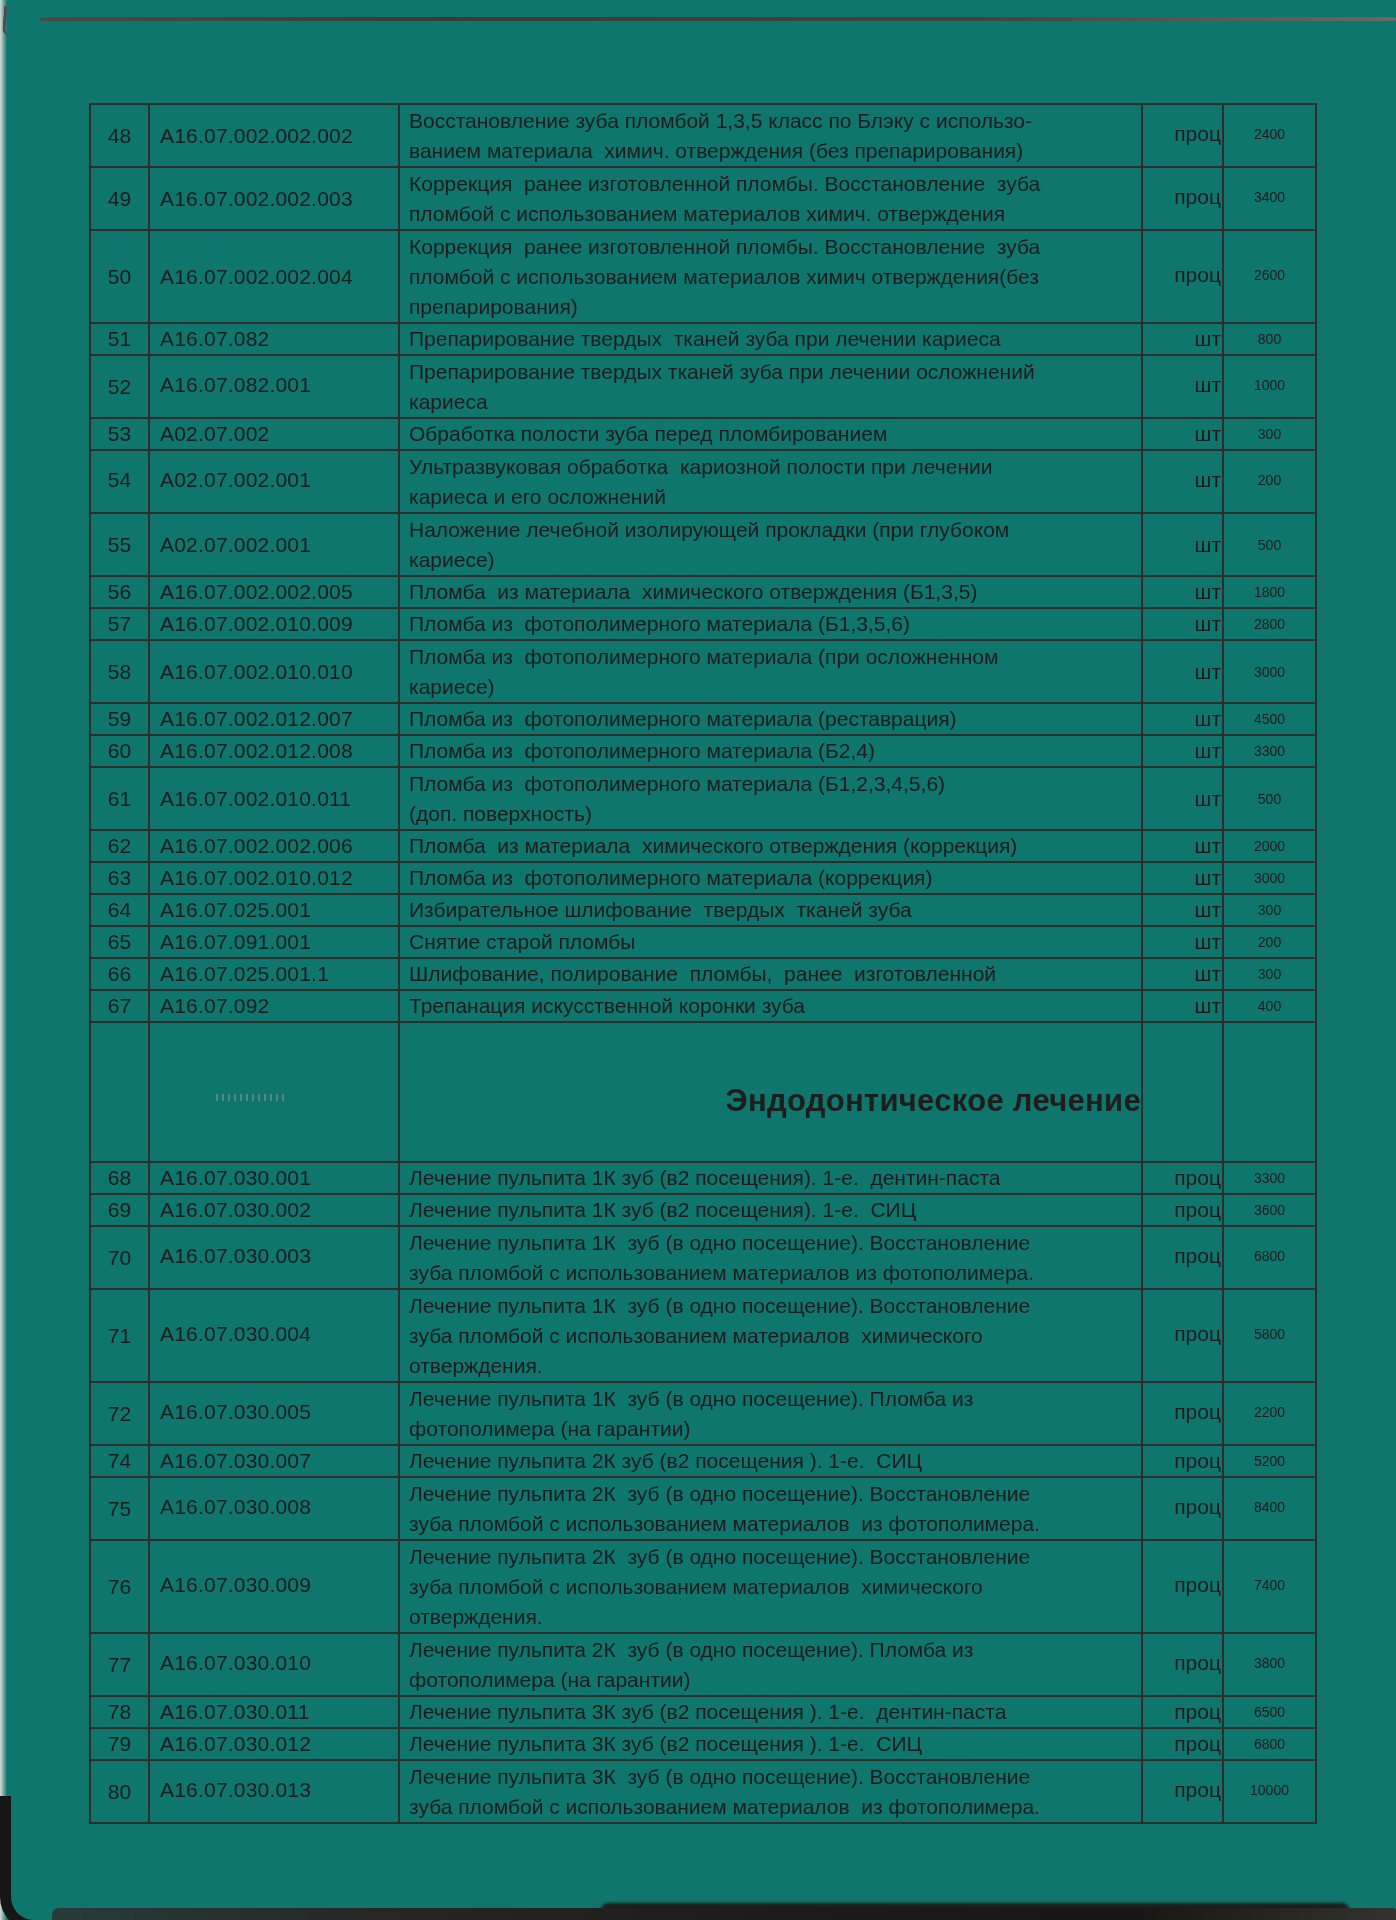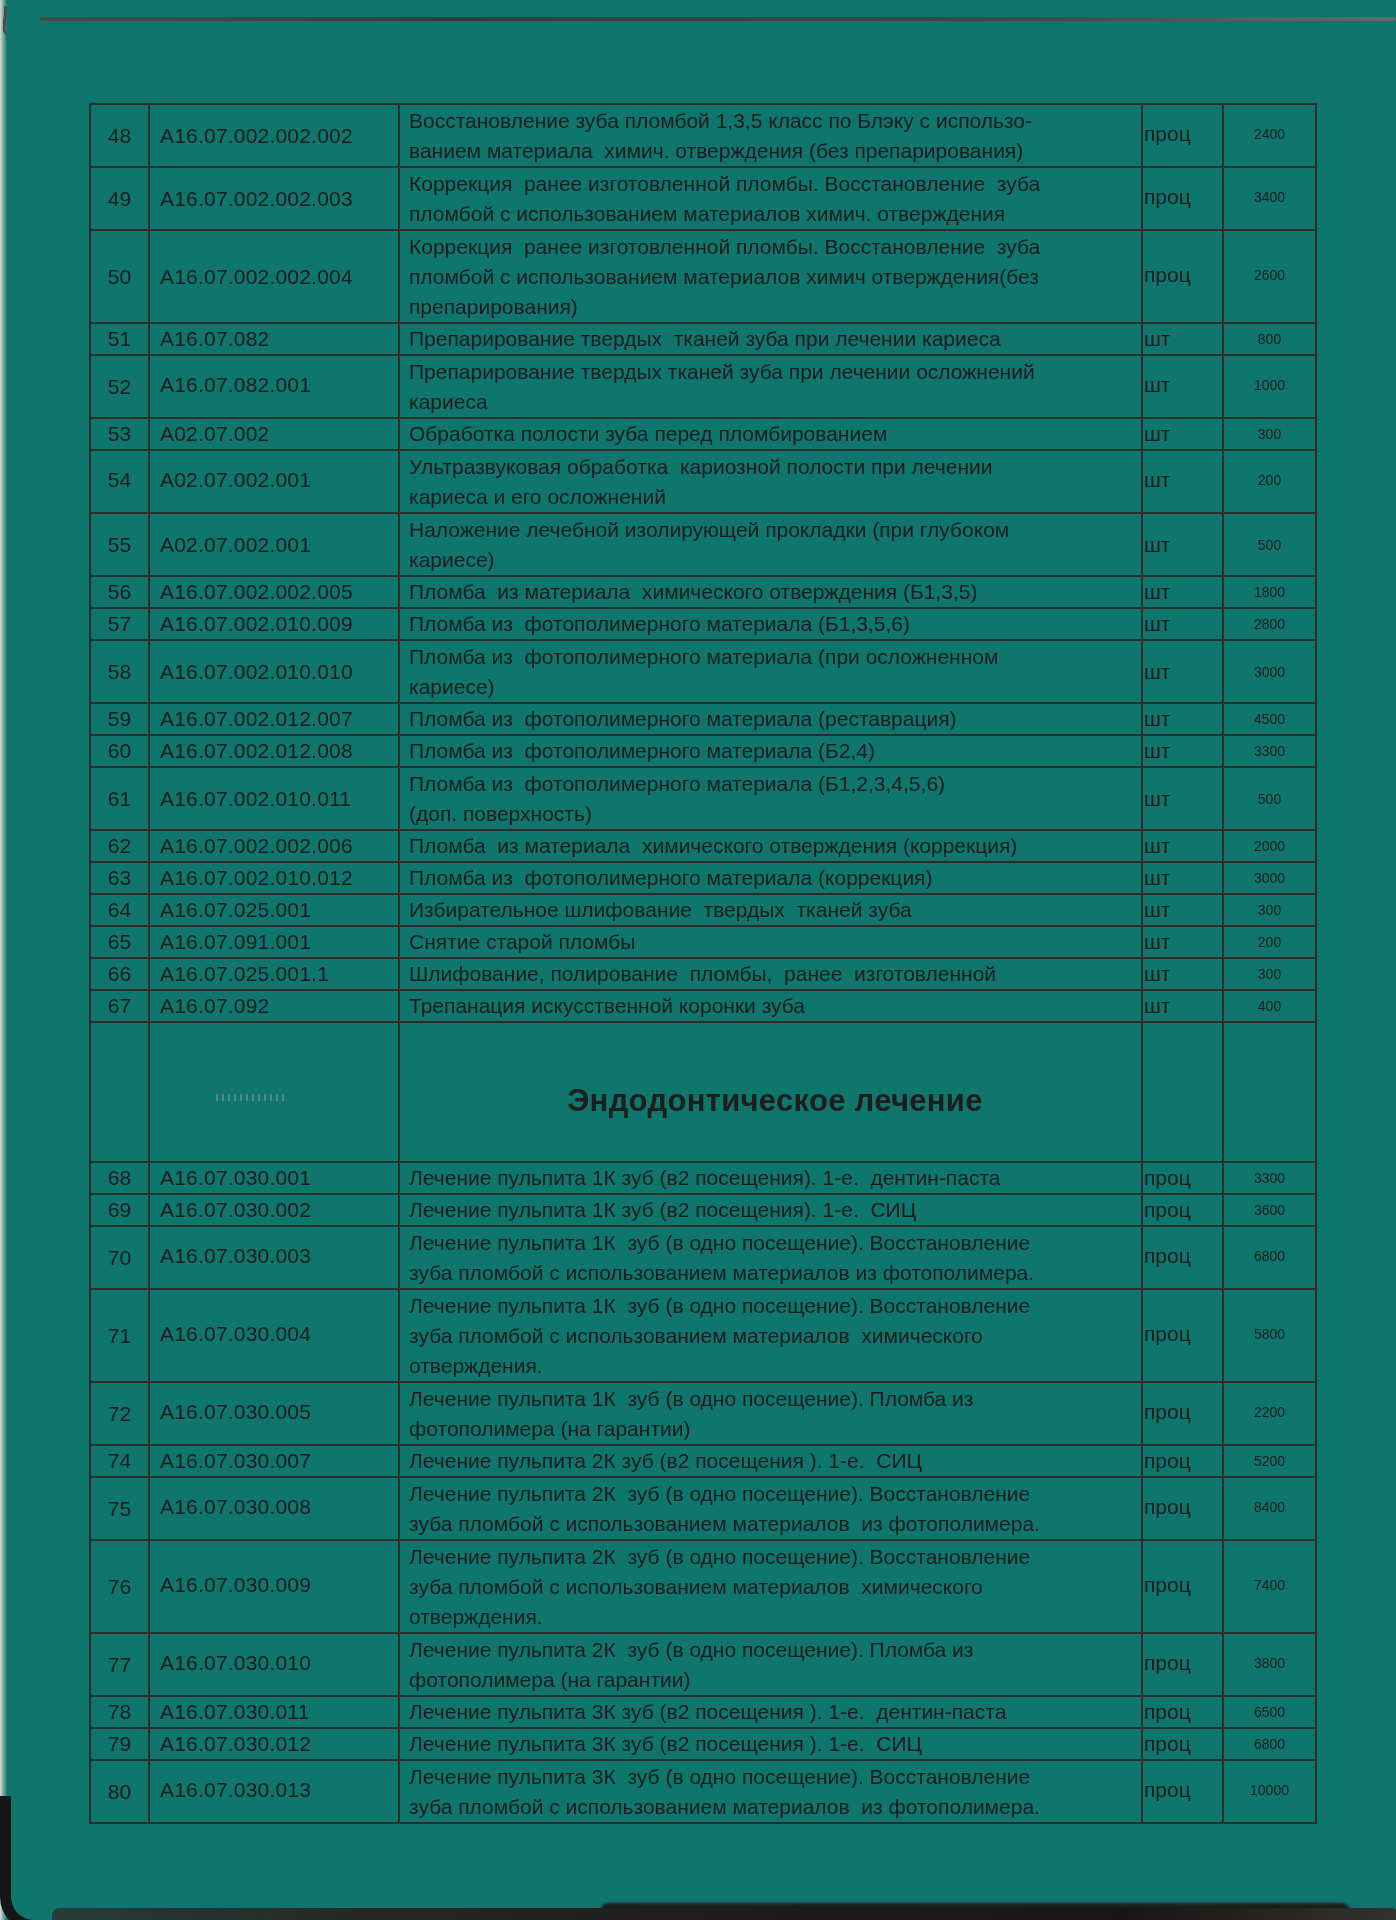--- a/index.html
+++ b/index.html
@@ -22,25 +22,25 @@
   .bottom-blob{position:absolute;left:600px;width:750px;top:1903px;height:17px;
         background:#1d1d1b;border-radius:9px;filter:blur(1.6px);}
 
   table.price{position:absolute;left:89px;top:103px;width:1226px;
         border-collapse:collapse;table-layout:fixed;color:#1c1c1c;}
   table.price td{border:2px solid #2d2d2b;vertical-align:middle;overflow:hidden;}
   tr.h1{height:32px;} tr.h2{height:62px;} tr.h3{height:93px;} tr.hsec{height:140px;}
   td.num{text-align:center;font-size:21px;}
   td.code{padding-left:10px;font-size:21px;letter-spacing:.2px;white-space:nowrap;}
   td.desc{padding:0 0 0 9px;font-size:21px;line-height:30px;white-space:pre-wrap;}
-  td.unit{text-align:left;font-size:21px;}
+  td.unit{text-align:right;font-size:21px;}
   td.price-cell{text-align:center;font-size:14px;border-radius:16px;}
   td.v-top{vertical-align:top;padding-top:1px;}
   td.v-bottom{vertical-align:bottom;padding-bottom:4px;}
-  .section-title{font-weight:700;font-size:31px;text-align:center;color:#1d1d1b;
+  .section-title{font-weight:700;font-size:31px;text-align:right;color:#1d1d1b;
         padding-top:16px;letter-spacing:.3px;}
   .code-smudge{width:72px;height:7px;margin:10px 0 0 56px;opacity:.5;
         background:repeating-linear-gradient(90deg,#9a9a96 0 2px,transparent 2px 6px);}
 </style>
 </head>
 <body>
 
 <div class="page">
   <div class="left-edge"></div>
   <div class="top-line"></div>

